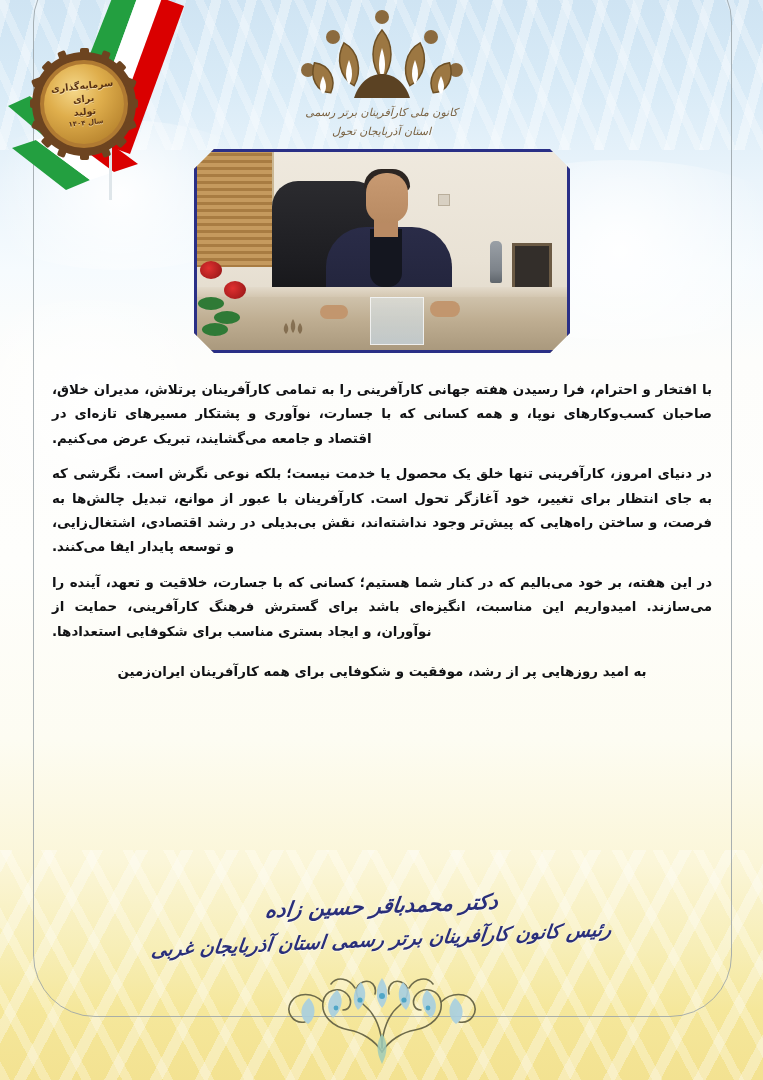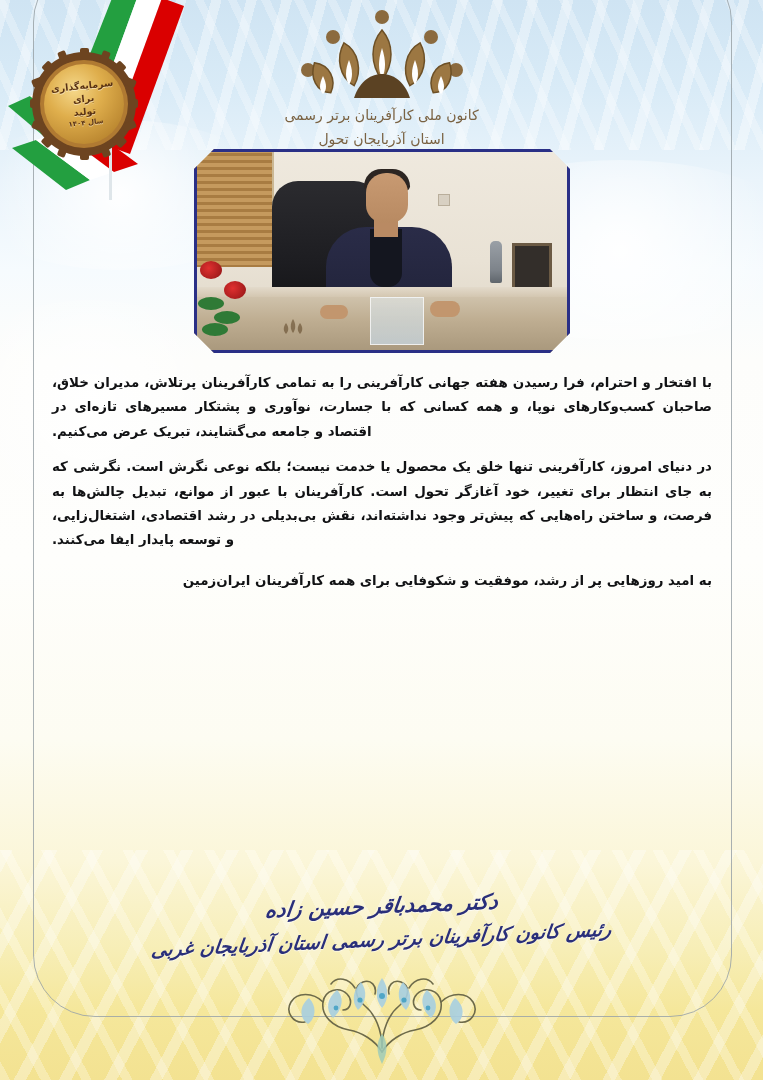--- a/index.html
+++ b/index.html
@@ -123,23 +123,24 @@
     position: absolute;
     left: 0; right: 0; top: 8px;
     display: flex;
     flex-direction: column;
     align-items: center;
   }
   .logo-caption {
     margin-top: 4px;
     text-align: center;
     color: #7a6242;
-    font-size: 14px;
+    font-size: 11px;
     line-height: 1.7;
     letter-spacing: 0.2px;
+    font-style: italic;
   }
 
   
   .photo-wrap {
     position: absolute;
     left: 194px; top: 149px;
     width: 376px; height: 204px;
   }
   .photo-frame {
     position: absolute;
@@ -272,28 +273,29 @@
     margin-bottom: 15px;
     letter-spacing: -0.1px;
   }
   .para {
     color: #111214;
     font-weight: bold;
     font-size: 13.4px;
     line-height: 1.82;
     text-align: justify;
     text-align-last: left;
-    margin: 1px 0 11px 0;
+    margin: 8px 0 11px 0;
     letter-spacing: -0.15px;
   }
   .closing {
     color: #111214;
     font-weight: bold;
     font-size: 13.4px;
     line-height: 1.8;
+    text-align: center;
     margin: 16px 0 0 0;
   }
 
   
   .signature {
     position: absolute;
     left: 0; right: 0;
     top: 893px;
     text-align: center;
     direction: rtl;
@@ -460,20 +462,21 @@
         <path d="M6 6 C3 10, 3 14, 6 17 C9 14, 9 10, 6 6 Z" fill="#5b4223"></path>
         <path d="M20 6 C23 10, 23 14, 20 17 C17 14, 17 10, 20 6 Z" fill="#5b4223"></path>
       </svg>
     </div>
     <div class="photo-frame"></div>
   </div>
 
   <div class="content">
     <p class="para">با افتخار و احترام، فرا رسیدن هفته جهانی کارآفرینی را به تمامی کارآفرینان پرتلاش، مدیران خلاق، صاحبان کسب‌وکارهای نوپا، و همه کسانی که با جسارت، نوآوری و پشتکار مسیرهای تازه‌ای در اقتصاد و جامعه می‌گشایند، تبریک عرض می‌کنیم.</p>
     <p class="para">در دنیای امروز، کارآفرینی تنها خلق یک محصول یا خدمت نیست؛ بلکه نوعی نگرش است. نگرشی که به جای انتظار برای تغییر، خود آغازگر تحول است. کارآفرینان با عبور از موانع، تبدیل چالش‌ها به فرصت، و ساختن راه‌هایی که پیش‌تر وجود نداشته‌اند، نقش بی‌بدیلی در رشد اقتصادی، اشتغال‌زایی، و توسعه پایدار ایفا می‌کنند.</p>
+    <p class="para">در این هفته، بر خود می‌بالیم که در کنار شما هستیم؛ کسانی که با جسارت، خلاقیت و تعهد، آینده را می‌سازند. امیدواریم این مناسبت، انگیزه‌ای باشد برای گسترش فرهنگ کارآفرینی، حمایت از نوآوران، و ایجاد بستری مناسب برای شکوفایی استعدادها.</p>
     <p class="closing">به امید روزهایی پر از رشد، موفقیت و شکوفایی برای همه کارآفرینان ایران‌زمین</p>
   </div>
 
   <div class="signature">
     <div><span class="sig-name">دکتر محمدباقر حسین زاده</span></div>
     <div><span class="sig-role">رئیس کانون کارآفرینان برتر رسمی استان آذربایجان غربی</span></div>
   </div>
 
   <svg class="ornament" viewBox="0 0 250 120">
     <g fill="none" stroke="#6d6a4a" stroke-width="1.6" stroke-linecap="round">

